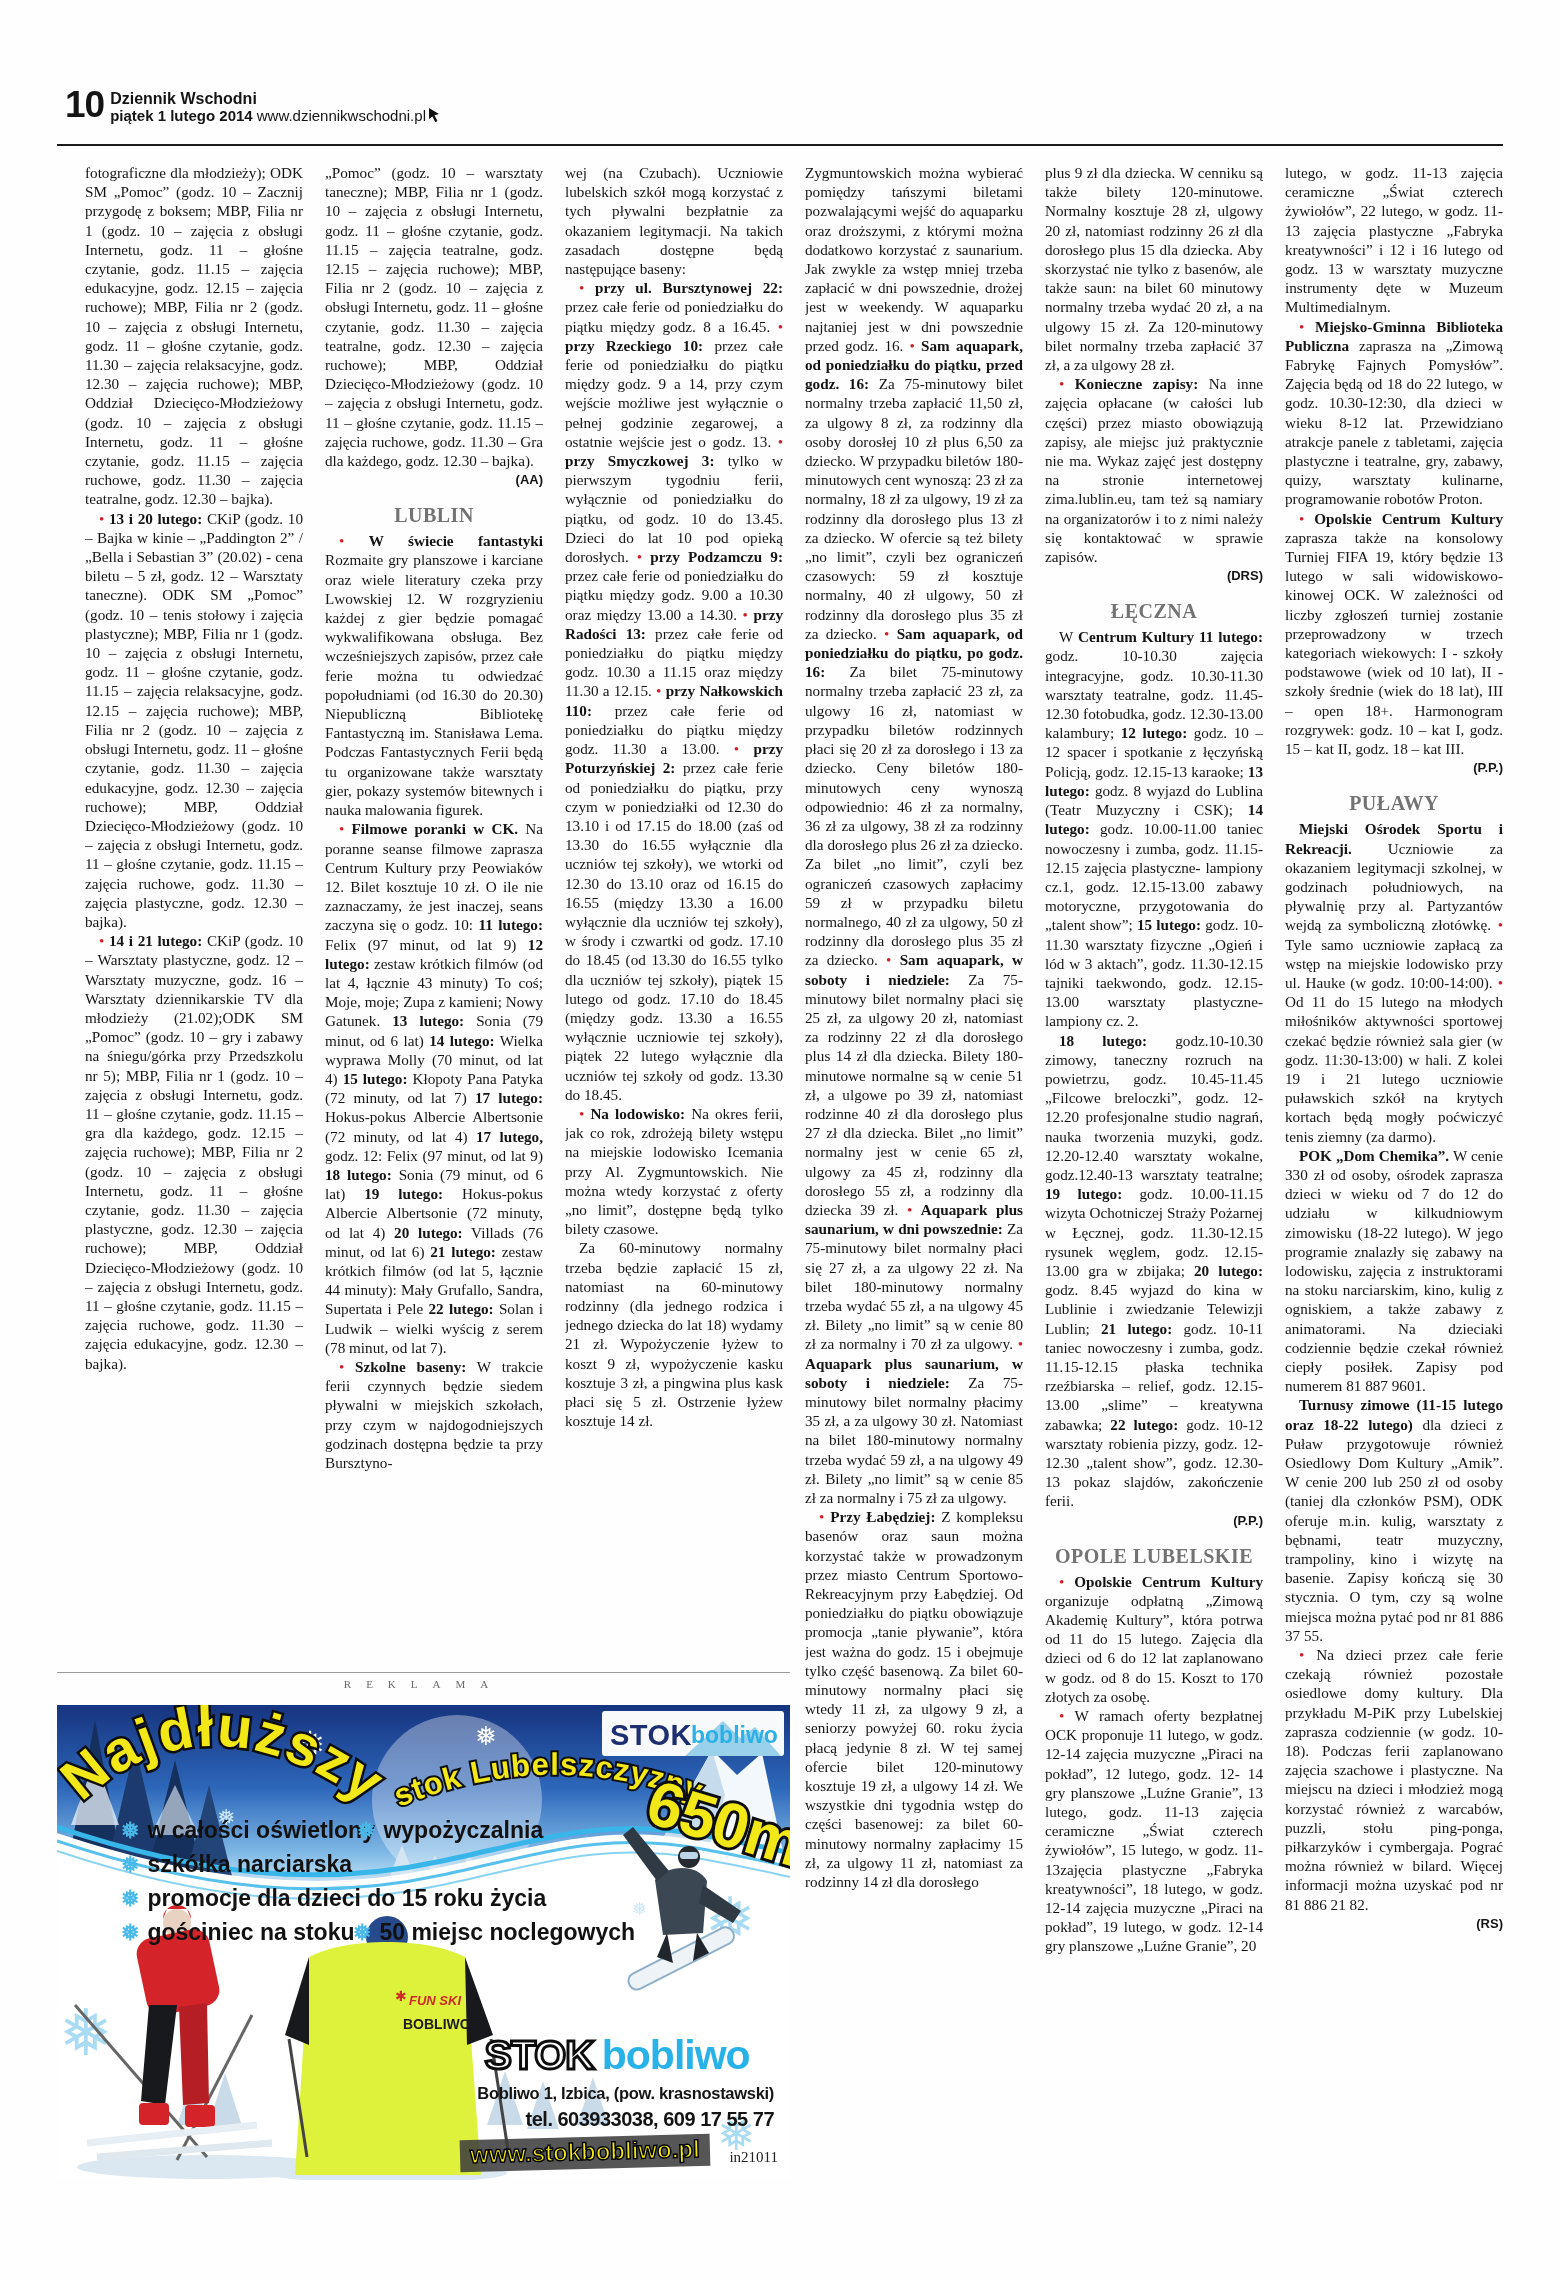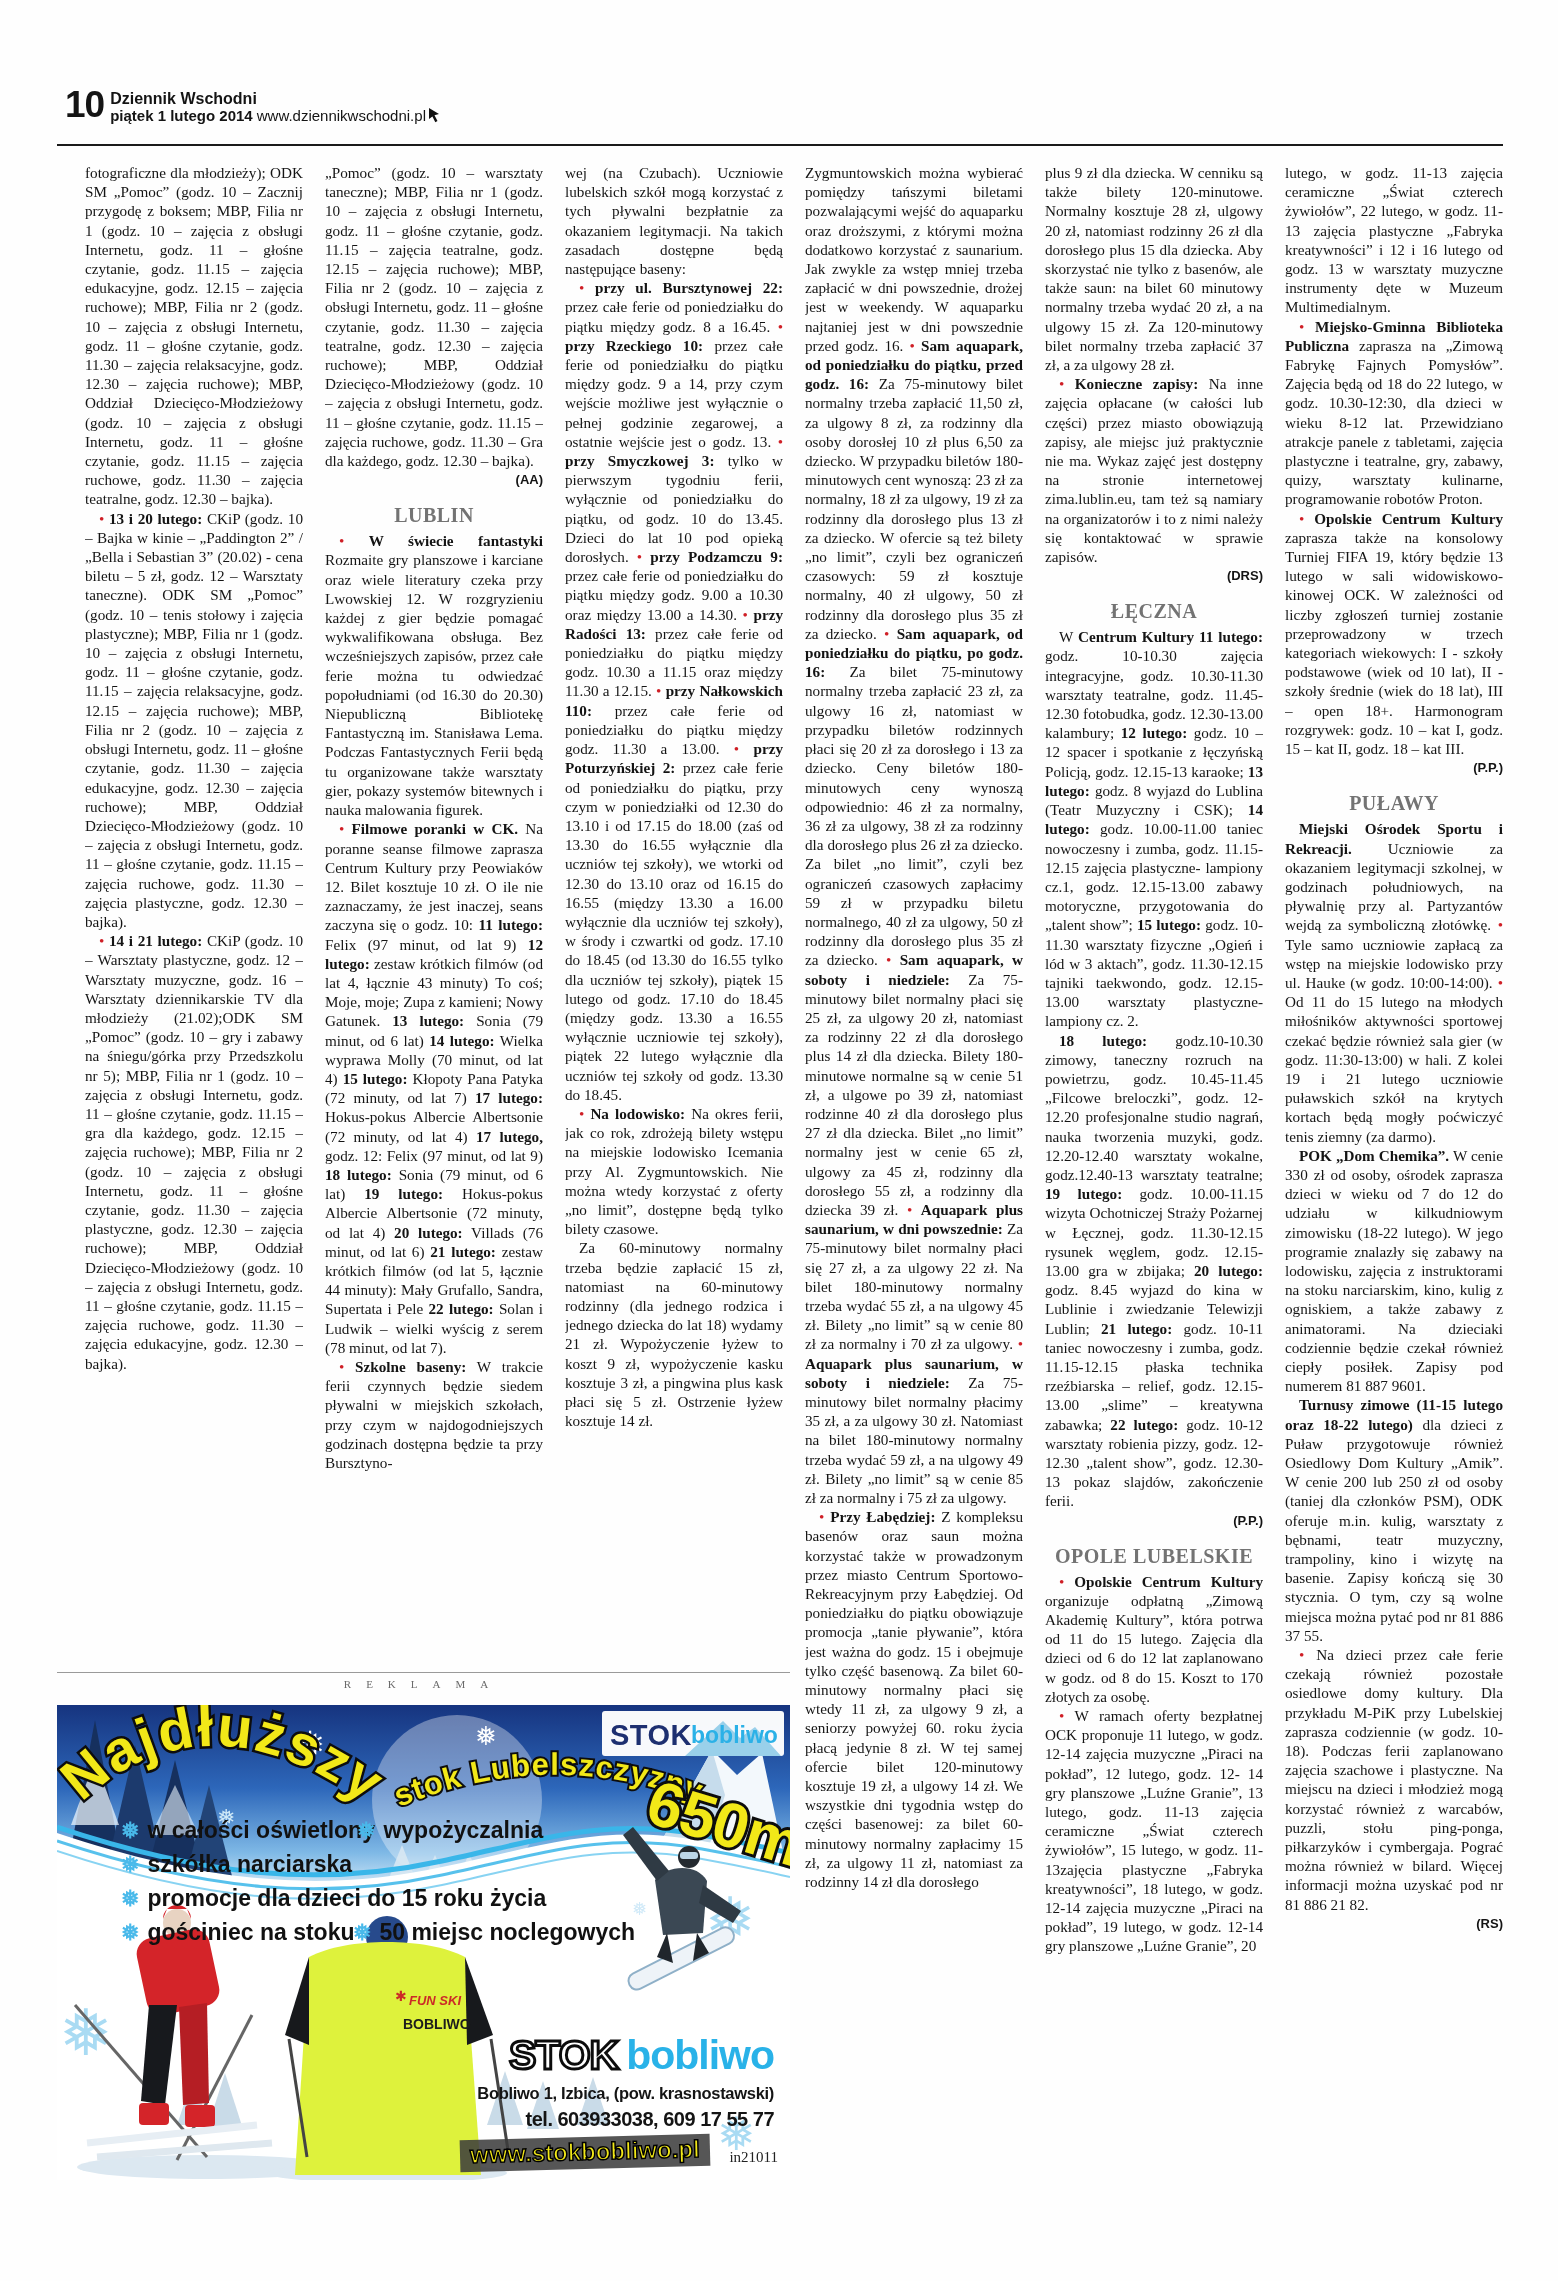--- a/index.html
+++ b/index.html
@@ -36,21 +36,21 @@
            font-size:11px;letter-spacing:15px;color:#6b6b6b;font-family:"Liberation Serif",serif;}
   
   .ad{position:absolute;left:57px;top:1705px;width:733px;height:475px;overflow:hidden;background:#fff;}
   .ad svg{position:absolute;left:0;top:0;}
   .ad-bullets{position:absolute;left:0;top:0;width:100%;height:100%;}
   .ad-brow{position:absolute;white-space:nowrap;font-family:"Liberation Sans",sans-serif;
            font-weight:bold;font-size:23px;color:#111;}
   .flake{color:#49b9ea;font-size:22px;margin-right:8px;}
   .ad-contact{position:absolute;right:16px;top:330px;text-align:right;
               font-family:"Liberation Sans",sans-serif;line-height:1;}
-  .ct-logo{font-size:41px;font-weight:bold;letter-spacing:-1px;}
+  .ct-logo{font-size:41px;font-weight:bold;letter-spacing:-1px;text-align:center;}
   .ct-stok{color:#fff;-webkit-text-stroke:3px #0c0c0c;text-shadow:0 0 1px #000;}
   .ct-bob{color:#29b2e8;margin-left:8px;}
   .ct-addr{margin-top:9px;font-size:16.5px;font-weight:bold;letter-spacing:-.3px;}
   .ct-tel{margin-top:7px;font-size:20px;font-weight:bold;letter-spacing:-.5px;}
   .ct-www{display:inline-block;margin:8px 64px 0 0;padding:3px 10px 5px;background:#3c3c3cdd;
           transform:rotate(-1.5deg);font-size:24px;font-weight:bold;color:#f2e818;
           -webkit-text-stroke:1.5px #000;}
   .ct-code{position:absolute;right:12px;top:444px;font-family:"Liberation Serif",serif;
            font-size:15px;color:#222;}
 </style>

